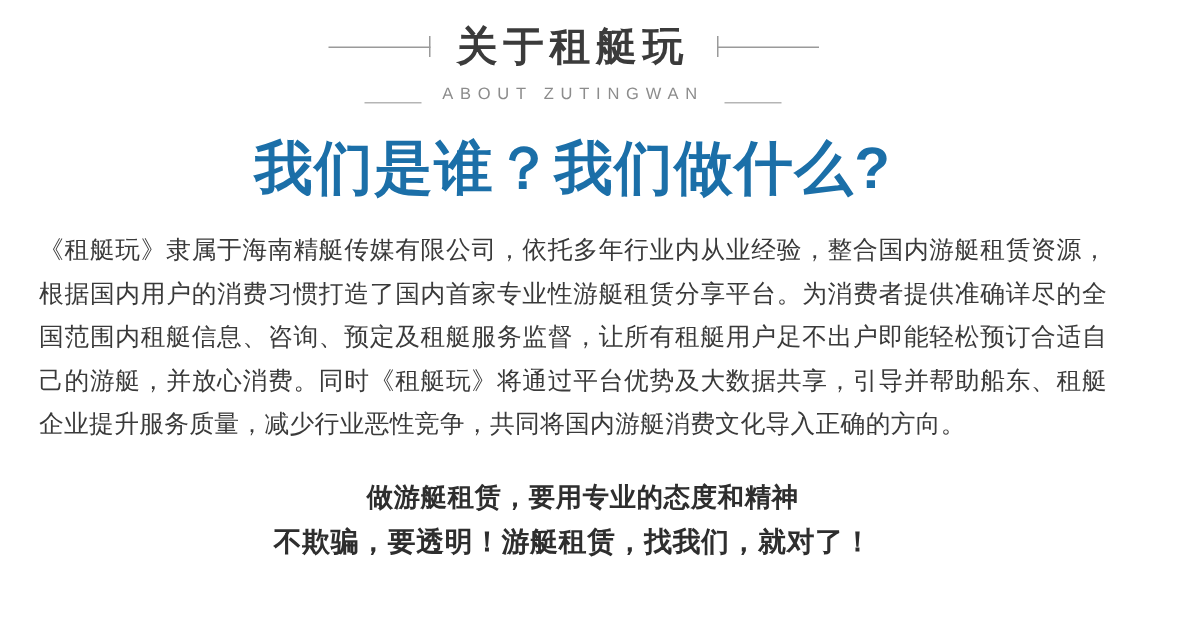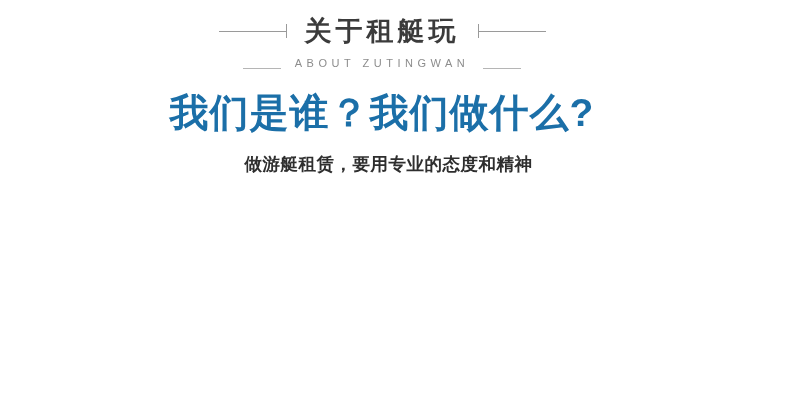--- a/index.html
+++ b/index.html
@@ -133,18 +133,20 @@
     </div>
     <div class="subtitle-row">
       <span class="sub-rule"></span>
       <span class="en-title">ABOUT ZUTINGWAN</span>
       <span class="sub-rule"></span>
     </div>
   </div>
 
   <div class="heading">我们是谁？我们做什么?</div>
 
+  <div class="body-copy">《租艇玩》隶属于海南精艇传媒有限公司，依托多年行业内从业经验，整合国内游艇租赁资源，根据国内用户的消费习惯打造了国内首家专业性游艇租赁分享平台。为消费者提供准确详尽的全国范围内租艇信息、咨询、预定及租艇服务监督，让所有租艇用户足不出户即能轻松预订合适自己的游艇，并放心消费。同时《租艇玩》将通过平台优势及大数据共享，引导并帮助船东、租艇企业提升服务质量，减少行业恶性竞争，共同将国内游艇消费文化导入正确的方向。</div>
 
   <div class="slogan">
     <div class="slogan-line1">做游艇租赁，要用专业的态度和精神</div>
+    <div class="slogan-line2">不欺骗，要透明！游艇租赁，找我们，就对了！</div>
   </div>
 
 </div>
 
 </body></html>

